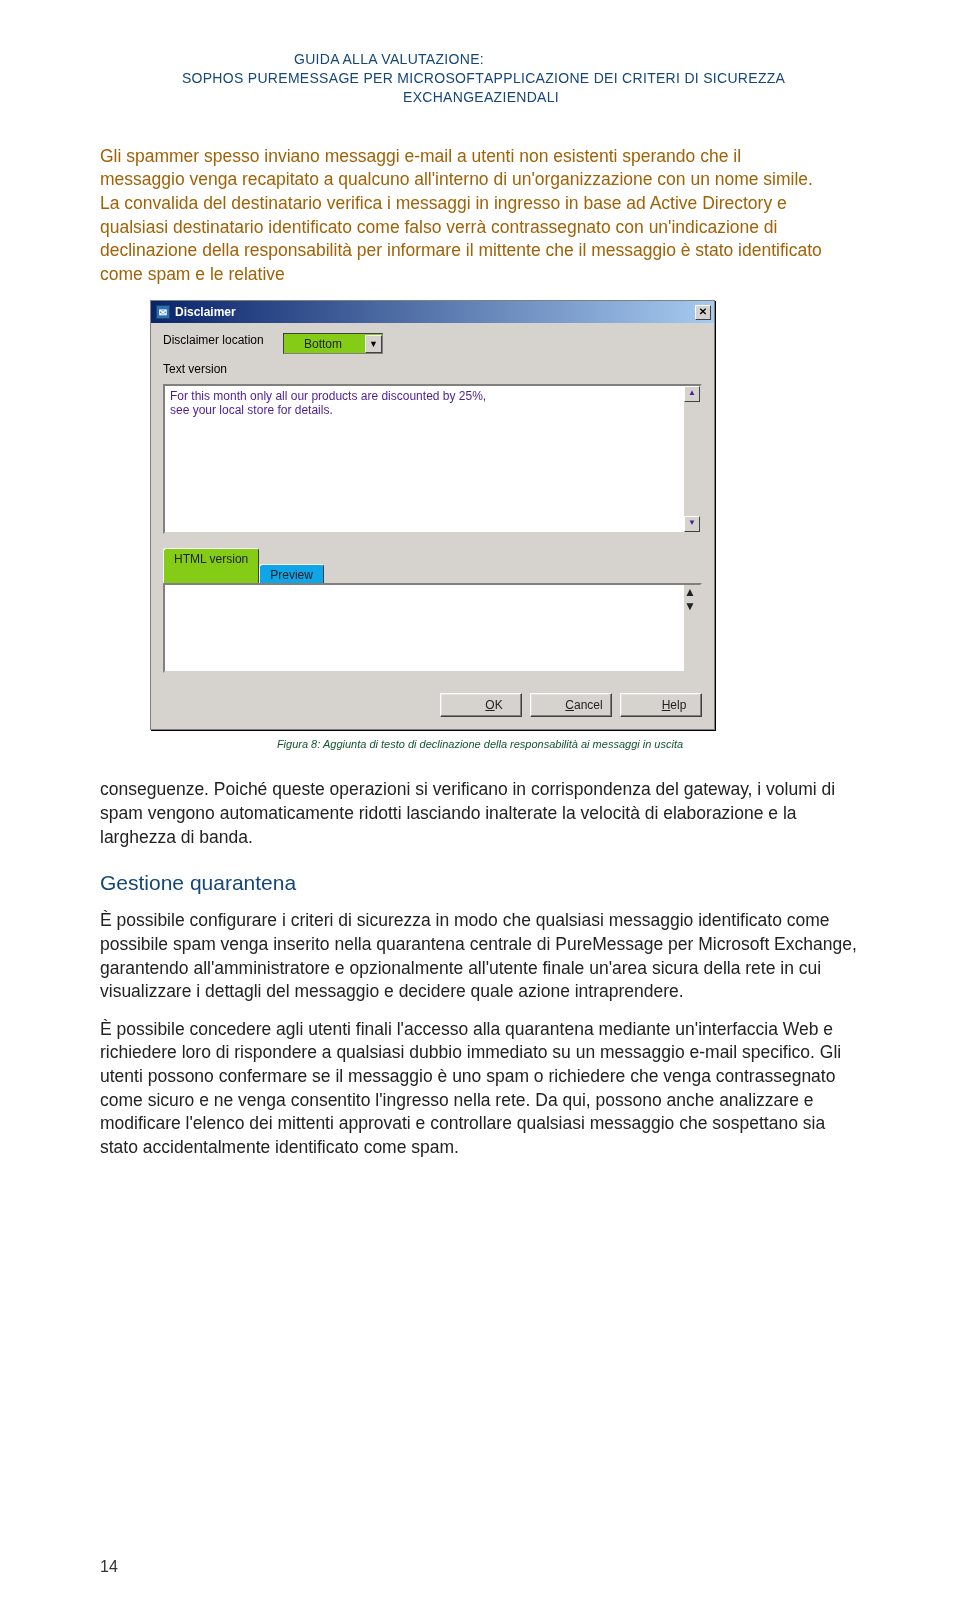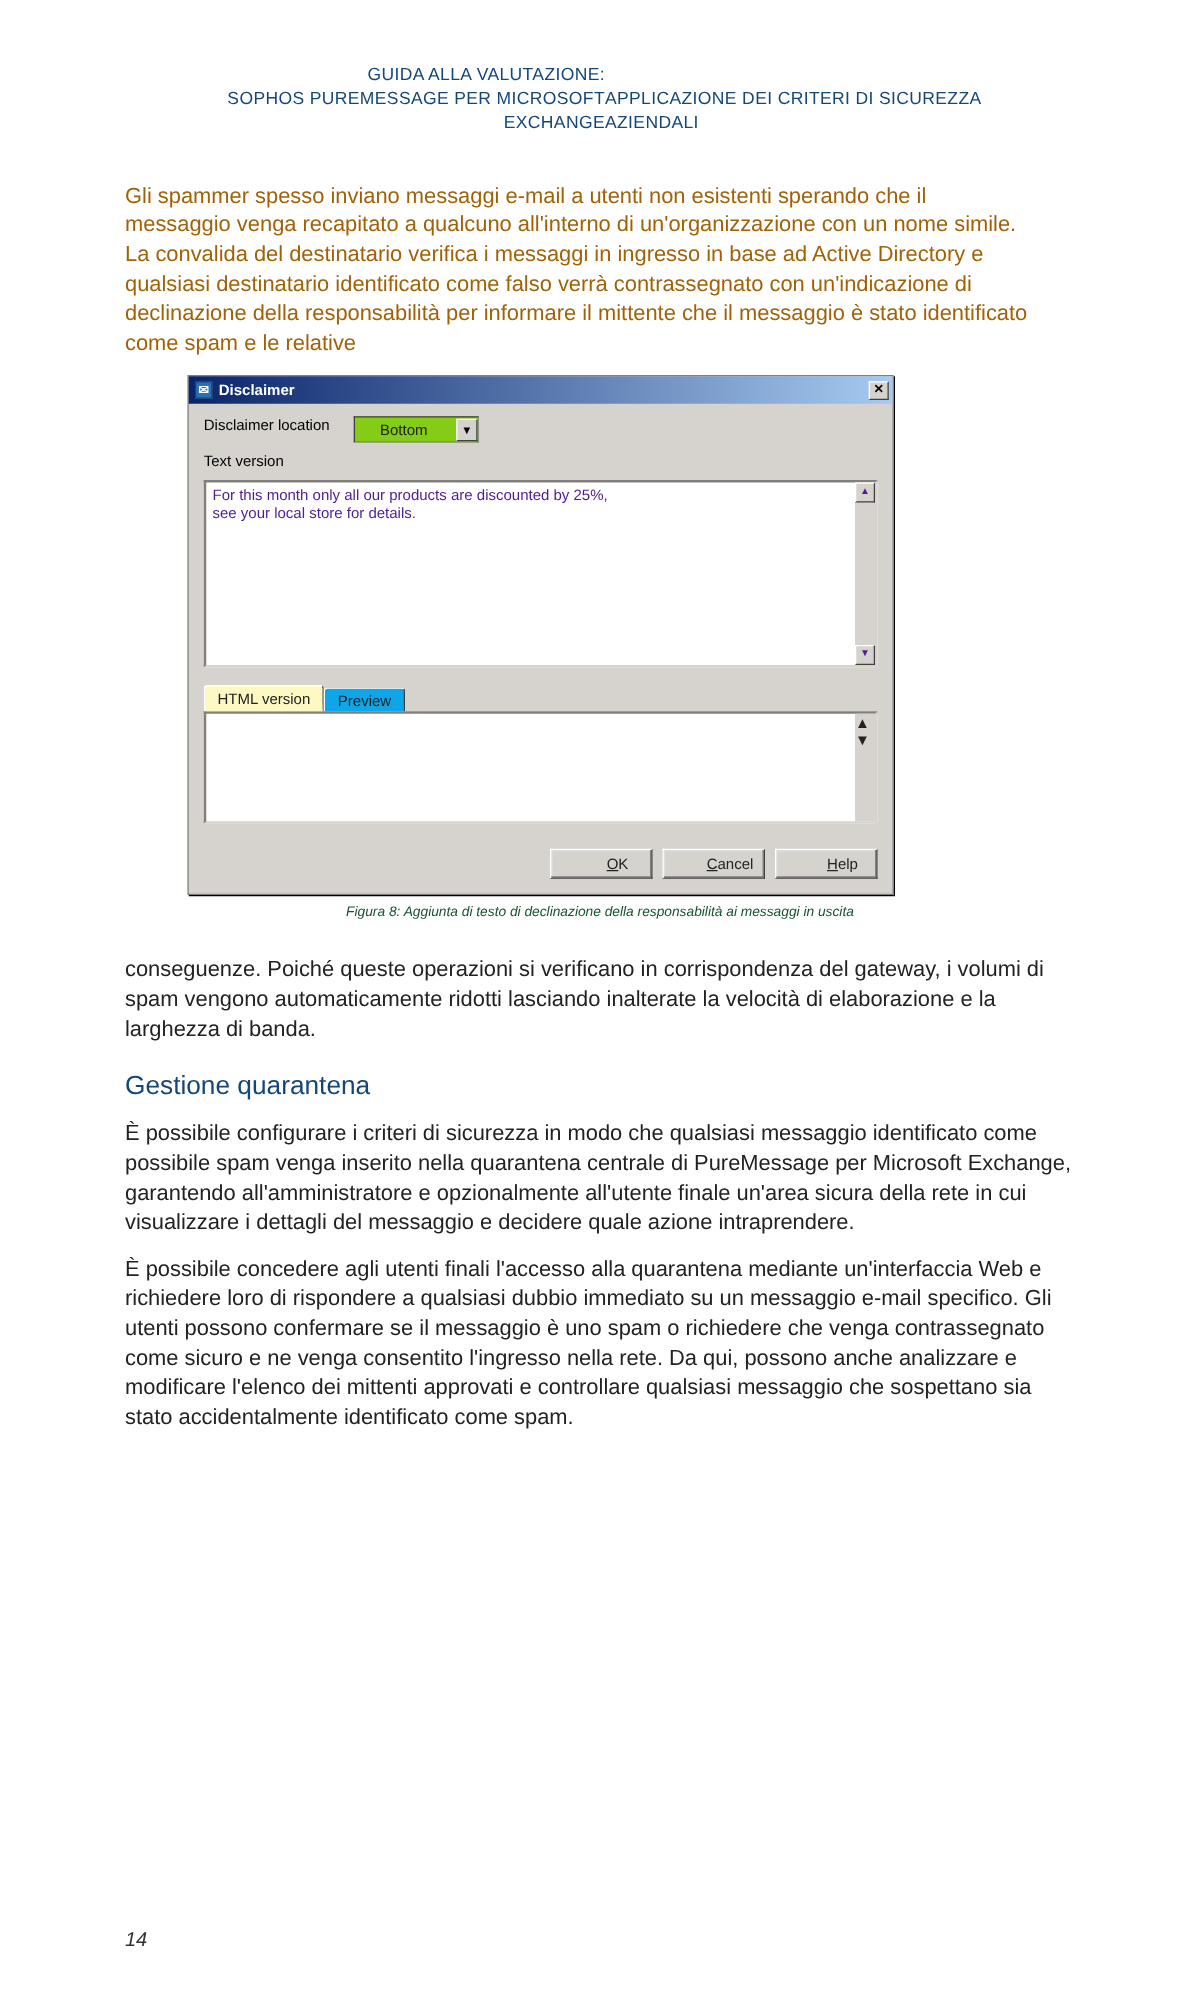--- a/index.html
+++ b/index.html
@@ -47,25 +47,24 @@
   .caption {
     text-align: center;
     font-size: 11px;
     font-style: italic;
     color: #14532d;
     margin: 8px auto 28px auto;
     max-width: 500px;
   }
   .page-number {
     position: absolute;
-    bottom: 48px;
+    bottom: 34px;
     left: 100px;
     font-size: 16px;
     color: #333;
-    font-style: italic;
   }
 
   
   .dialog-wrap {
     margin: 6px 0 6px 50px;
   }
   .dialog {
     width: 565px;
     background: #d6d3ce;
     border: 1px solid #808080;
@@ -178,23 +177,23 @@
   .sb-top { top: 0; }
   .sb-bot { bottom: 0; }
 
   .tabrow {
     display: flex;
     align-items: flex-end;
     margin-top: 14px;
     gap: 0;
   }
   .tab {
-    height: 21px;
+    height: 35px;
     padding: 3px 10px 0 10px;
-    background: #fef9c3;
+    background: #84cc16;
     border: 1px solid #fff;
     border-bottom: none;
     border-right-color: #404040;
     border-top-left-radius: 3px;
     border-top-right-radius: 3px;
     font-size: 12px;
     cursor: pointer;
     position: relative;
     z-index: 2;
   }

